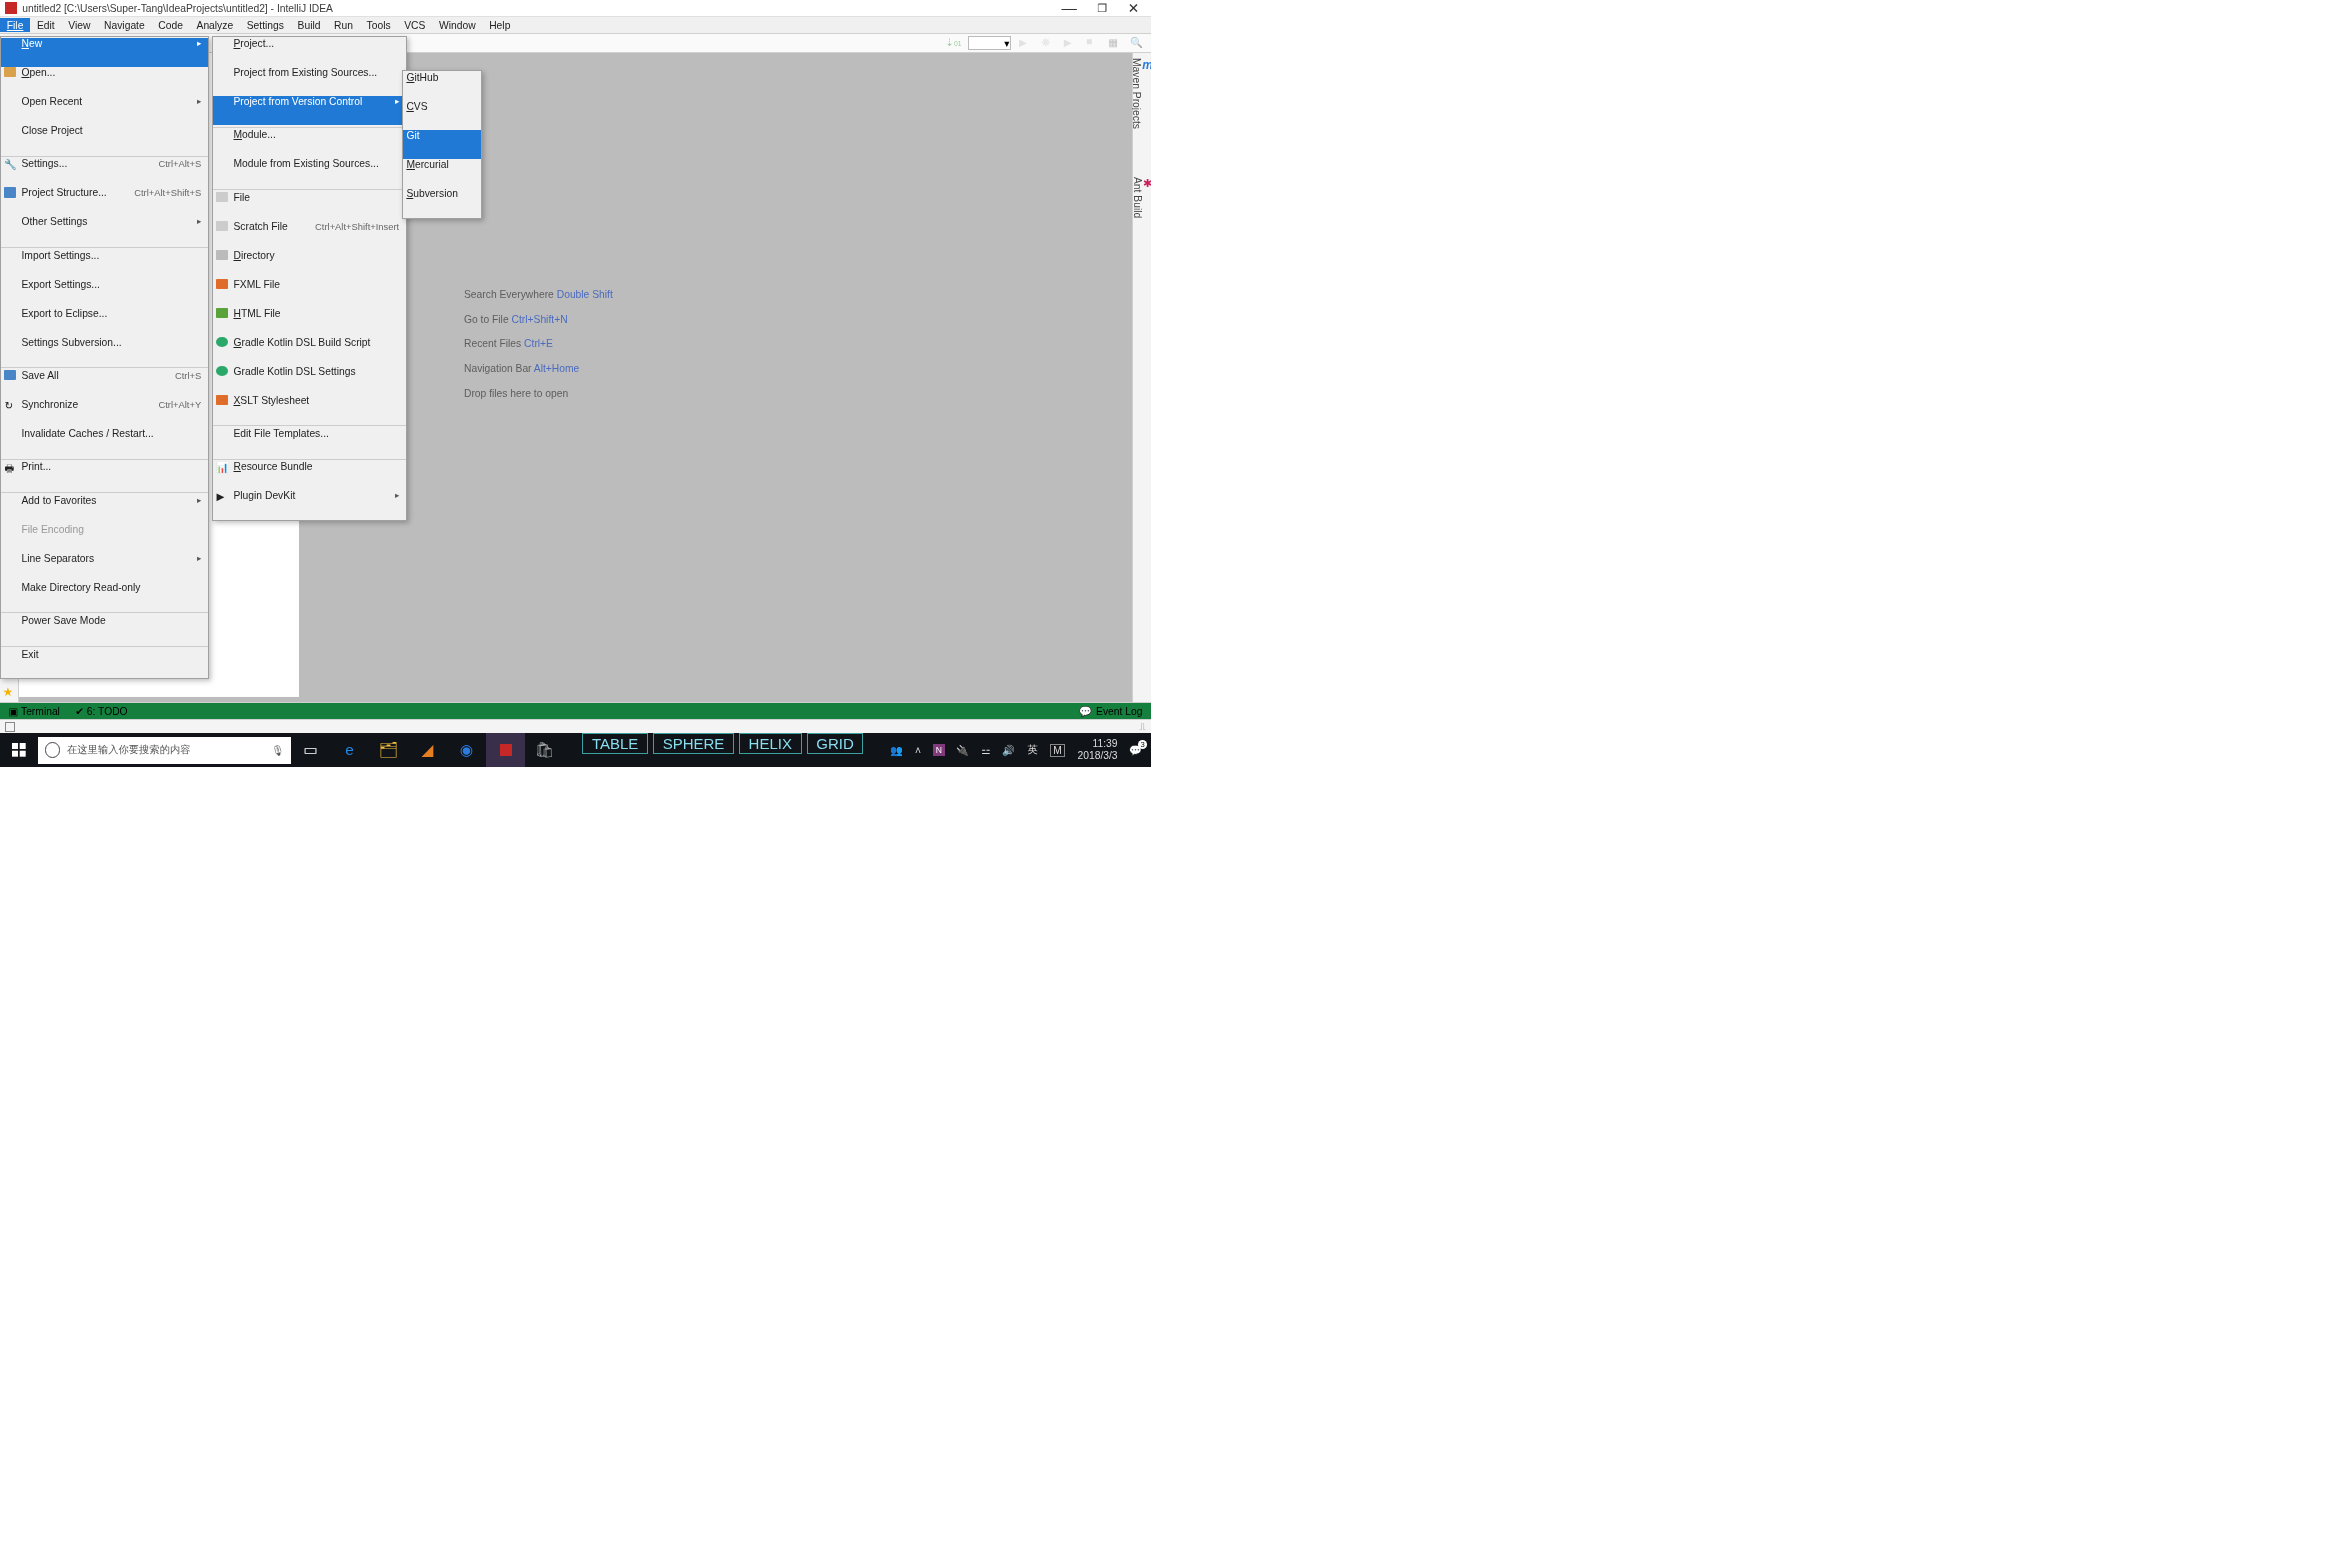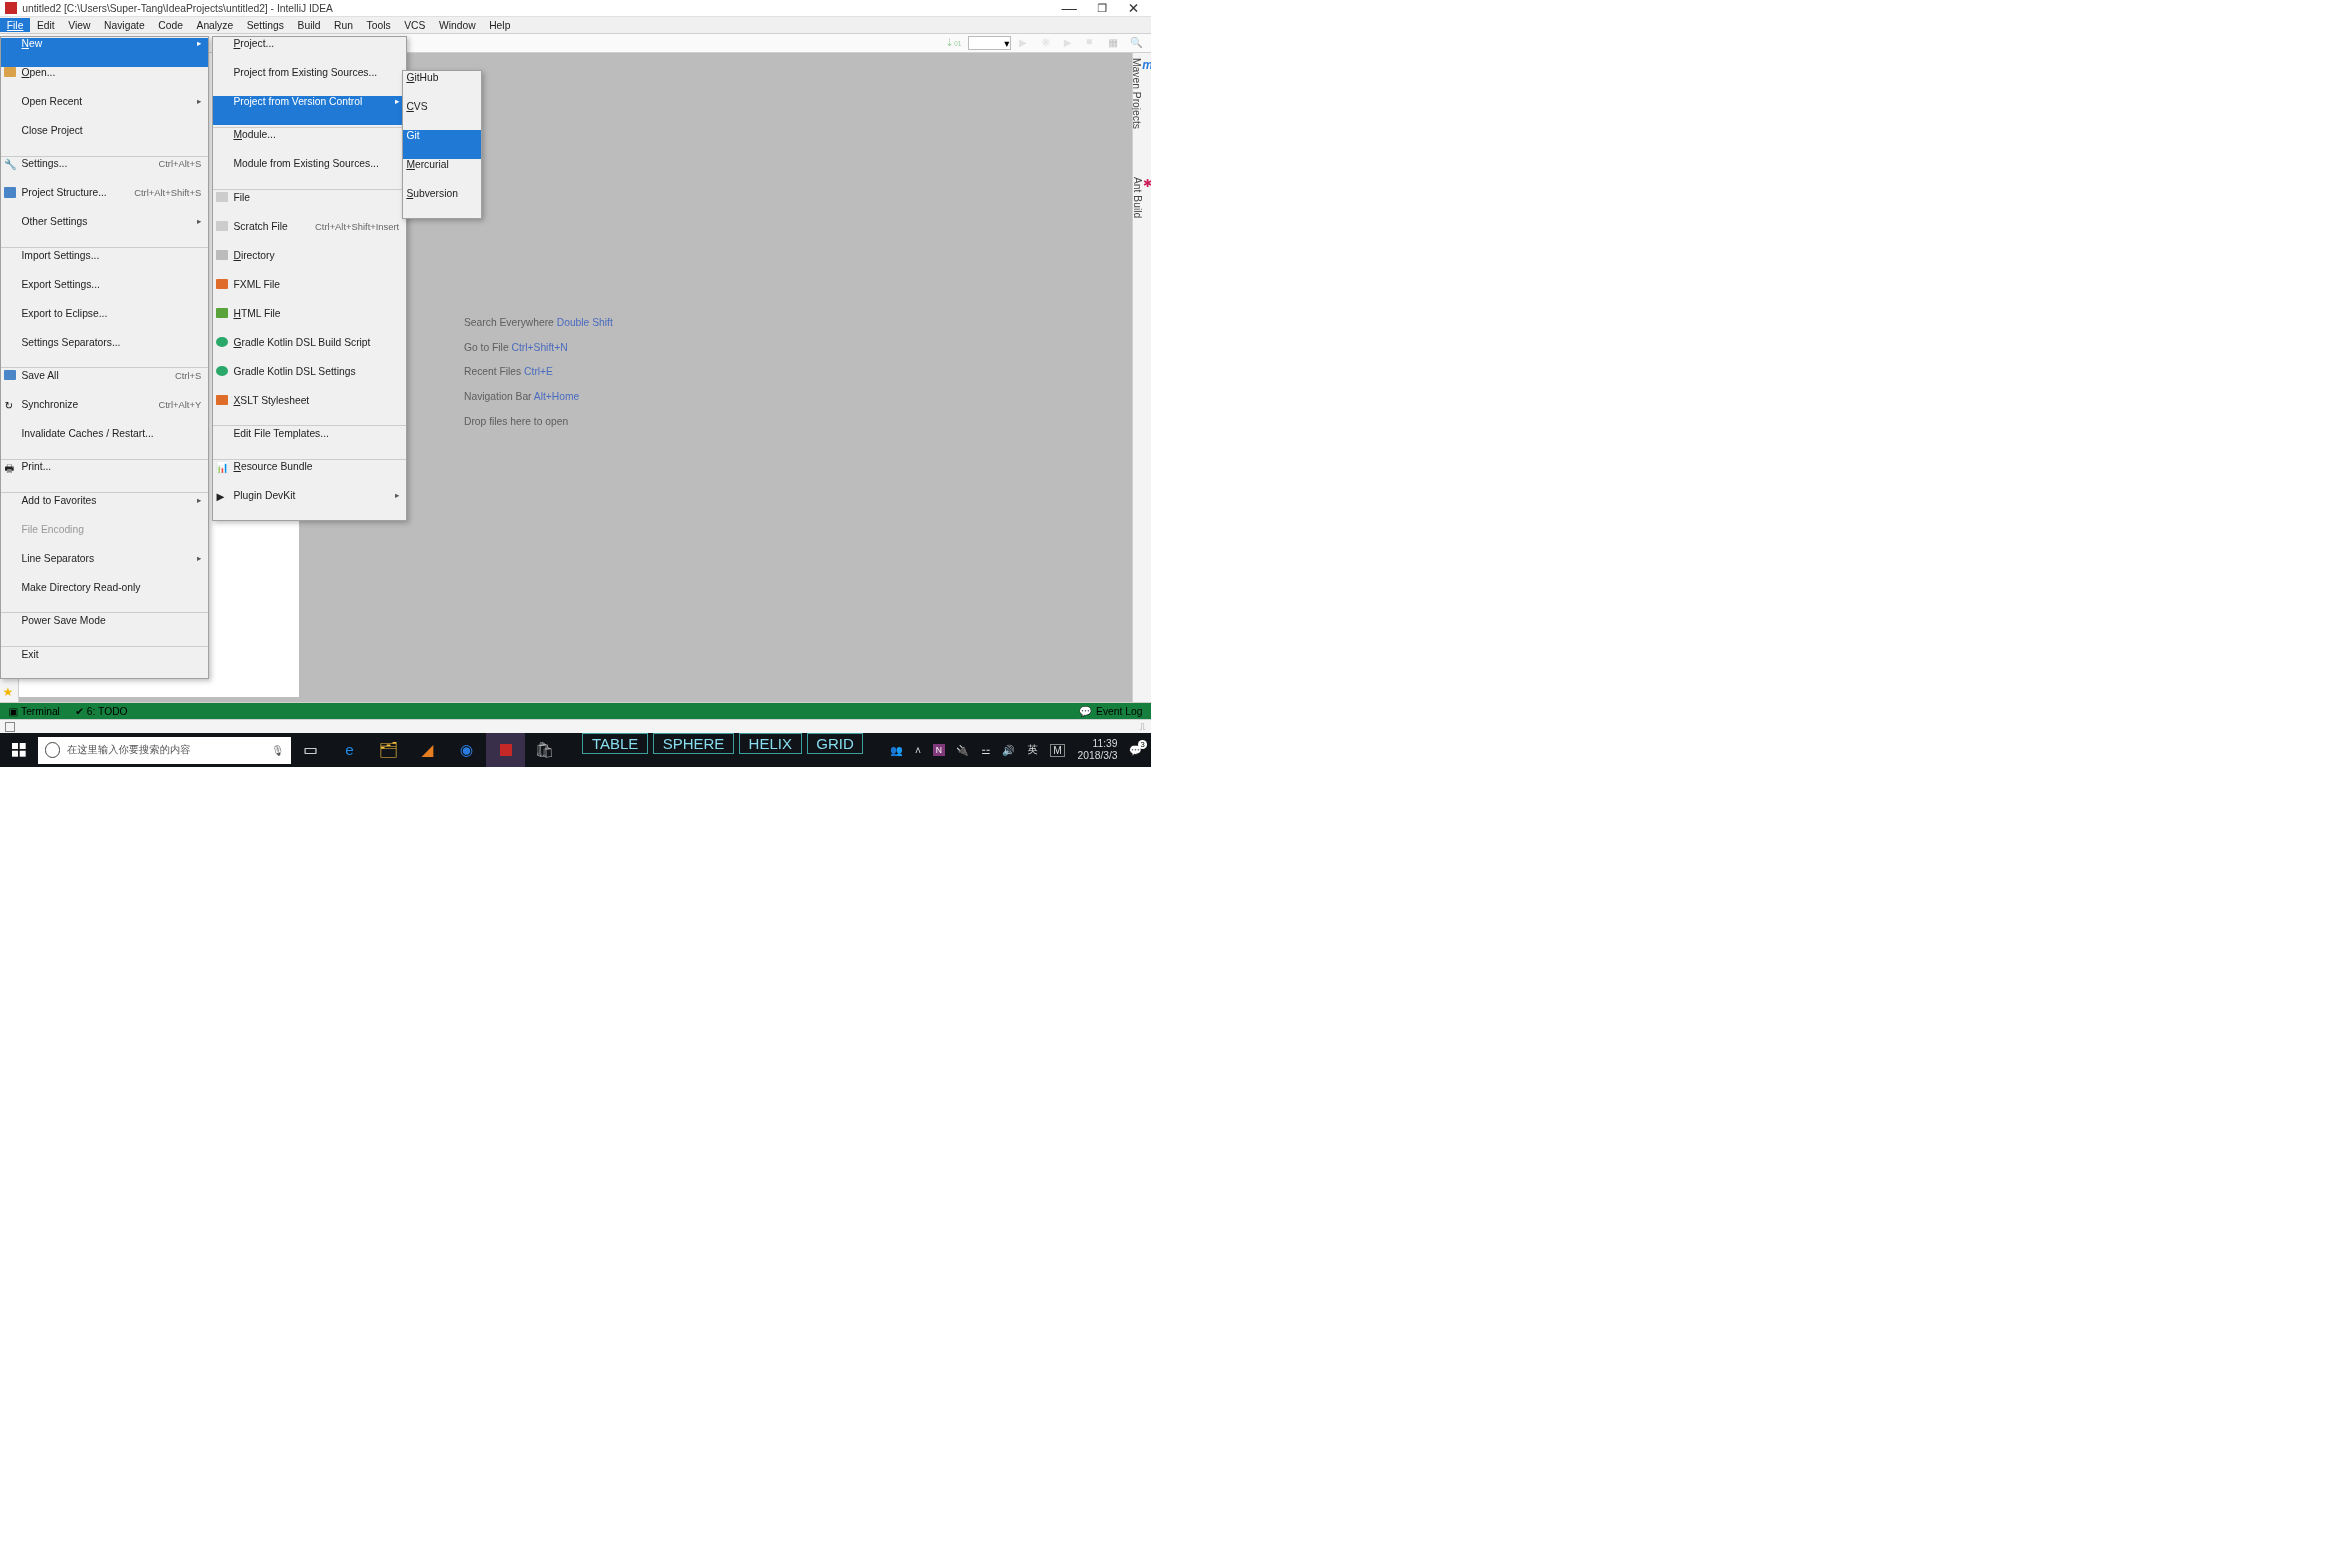--- a/index.html
+++ b/index.html
@@ -18,21 +18,21 @@
 .toolbar .combo { width: 43px; height: 13.7px; border: 0.9px solid #bbb; background: #fff; }
 .content { flex: 1; position: relative; display: flex; background:#bcbcbc; }
 .left-rail { width: 19px; background: #f4f4f4; border-right: 0.9px solid #d0d0d0; position: relative; }
 .left-rail .vtext { transform: rotate(-90deg); transform-origin: center; white-space: nowrap; position: absolute; bottom: 43px; left: -20.5px; font-size: 9.4px; color: #555; }
 .left-rail .star { position:absolute; bottom: 3.4px; left: 2.6px; color:#f4b400; font-size:12px;}
 .right-rail { width: 19px; background: #f4f4f4; border-left: 0.9px solid #d0d0d0; display:flex; flex-direction:column; align-items:center; padding-top:5.1px; gap:48px;}
 .right-rail .vblock { writing-mode: vertical-rl; font-size:9.4px; color:#444;}
 .right-rail .m-ico { color:#2a7bde; font-style:italic; font-weight:bold; font-size:12px;}
 .right-rail .ant-ico { color:#cc1e5a; font-size:11px;}
 .editor-bg { flex: 1; background: #bcbcbc; position: relative; }
-.hint-block { position: absolute; top: 230px; left: 50%; transform: translateX(-50%); color:#5d5d5d; font-size:13px; line-height:2.4; width:223px;margin-top:28px; }
+.hint-block { position: absolute; top: 230px; left: 50%; transform: translateX(-50%); color:#5d5d5d; font-size:13px; line-height:2.4; width:223px; }
 .hint-block .kb { color:#4a6bbf; }
 .whitepane { position:absolute; left:0; top:0; width:280px; height:644px; background:#fff; }
 
 .menu { position: absolute; background: #f0f0f0; border: 0.9px solid #a0a0a0; box-shadow: 1.7px 1.7px 5.1px rgba(0,0,0,.25); z-index: 100; padding:0.9px 0;}
 .menu .mi { display: flex; align-items: flex-start; height: 29px; padding: 0 6.8px 0 3.4px; cursor: default; font-size:10.3px; color:#222; }
 .menu .mi .ico { width: 13.7px; height: 12px; margin-right: 3.4px; display:inline-block; flex-shrink:0; }
 .menu .mi .lbl { flex: 1; white-space:nowrap; }
 .menu .mi .short { color:#666; font-size:9.4px; margin-left:10.3px; }
 .menu .mi .arrow { margin-left:8.6px; font-size:8.6px; color:#555; }
 .menu .mi.hl { background: #1f79d5; color: #fff; }
@@ -177,21 +177,21 @@
   <div class="mi">
       <span class="ico"></span>
       <span class="lbl">Export Settings...</span>
     </div>
   <div class="mi">
       <span class="ico"></span>
       <span class="lbl">Export to Eclipse...</span>
     </div>
   <div class="mi">
       <span class="ico"></span>
-      <span class="lbl">Settings Separators...</span>
+      <span class="lbl">Settings Subversion...</span>
     </div>
   <hr>
   <div class="mi">
       <span class="ico"><span class="ico-color" style="background:#4a86c7;"></span></span>
       <span class="lbl">Save All</span>
       <span class="short">Ctrl+S</span>
     </div>
   <div class="mi">
       <span class="ico">↻</span>
       <span class="lbl">Synchronize</span>

